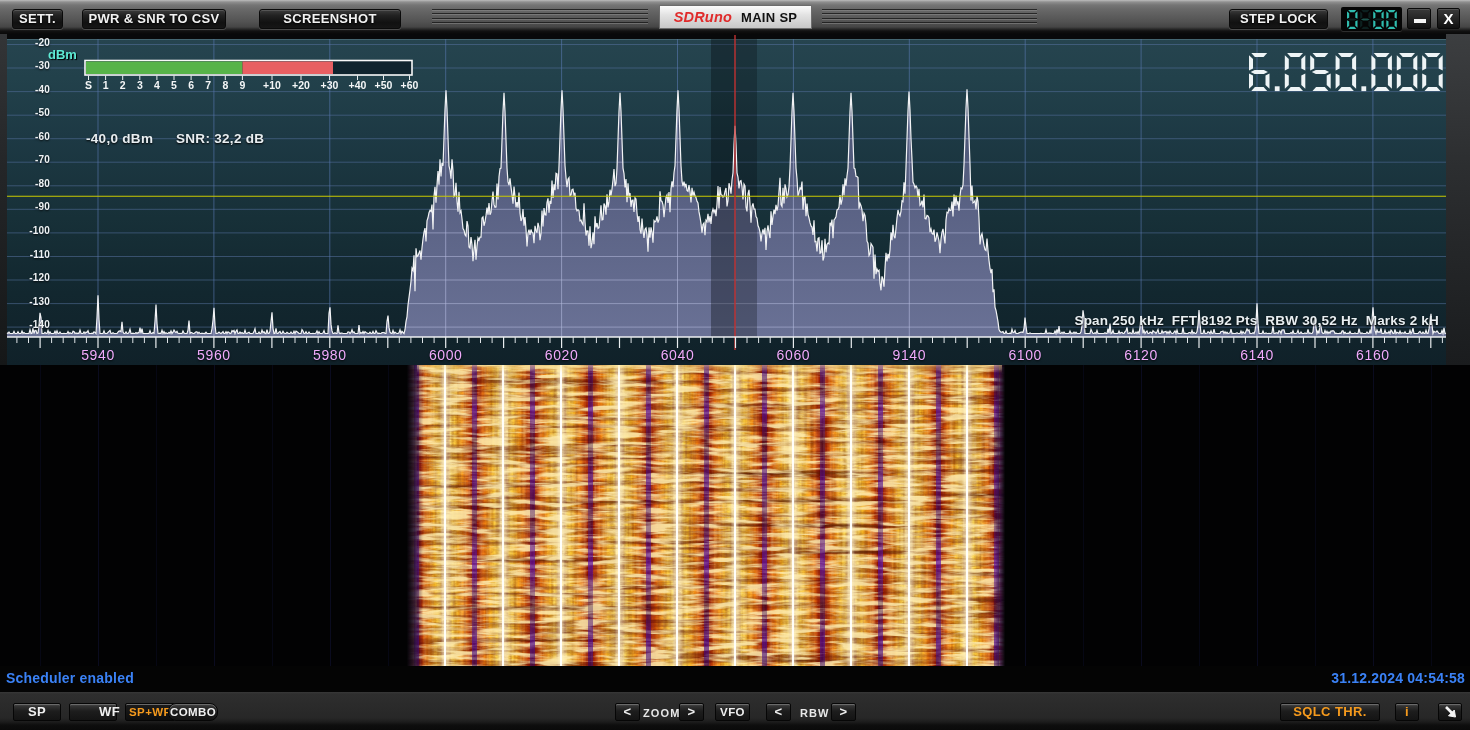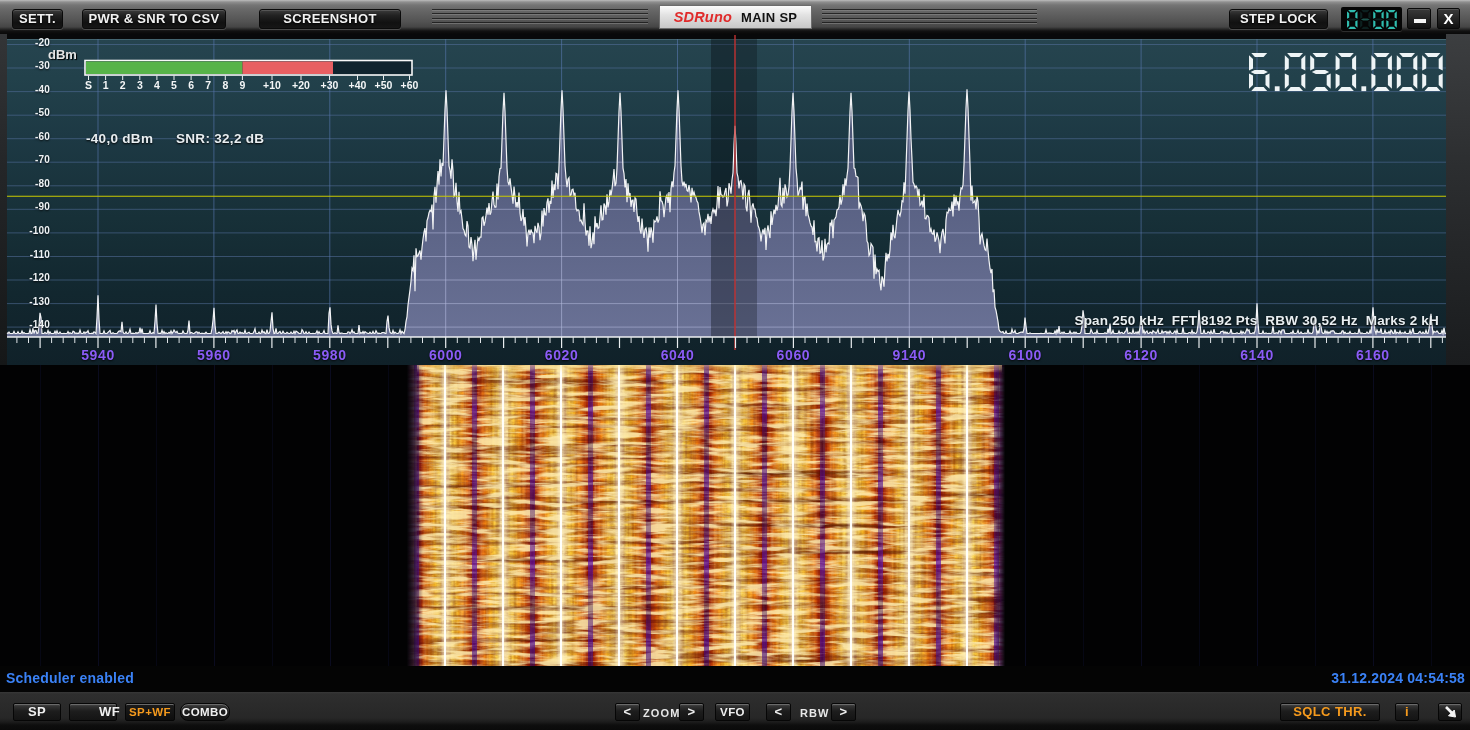--- a/index.html
+++ b/index.html
@@ -15,22 +15,22 @@
 #mini { position:absolute; left:1407px; top:8px; width:24px; height:21px; border-radius:2px; background:linear-gradient(180deg,#3a3a3a,#101010); border:1px solid #090909; box-shadow:inset 0 1px 0 #525252; }
 #mini div { position:absolute; left:6px; top:10px; width:12px; height:4px; background:#f5f5f5; }
 #closeb { position:absolute; left:1437px; top:8px; width:23px; height:21px; border-radius:2px; background:linear-gradient(180deg,#3a3a3a,#101010); border:1px solid #090909; box-shadow:inset 0 1px 0 #525252; color:#fff; font-weight:bold; font-size:15px; text-align:center; line-height:19px; }
 
 #specwrap { position:absolute; left:0; top:34px; width:1470px; height:331px; background:#08090a; }
 #spec { position:absolute; left:7px; top:5px; width:1439px; height:326px;
  background:linear-gradient(180deg,#26444f 0,#22414b 12%,#1d3944 30%,#173038 55%,#12272f 78%,#102129 100%); box-shadow:inset 0 1px 0 rgba(160,200,210,.25); }
 #sborder-l { position:absolute; left:0; top:0; width:7px; height:331px; background:linear-gradient(180deg,#333537 0,#242628 40%,#151718 100%); }
 #sborder-r { position:absolute; left:1446px; top:0; width:24px; height:331px; background:linear-gradient(180deg,#3c3e40 0,#2c2e30 40%,#1a1c1e 100%); }
 .dbl { position:absolute; width:50px; text-align:right; color:#eef2f4; font-size:10px; font-weight:bold; letter-spacing:.2px; text-shadow:0 1px 2px rgba(0,0,0,.8); }
-.fl { position:absolute; top:313px; width:60px; text-align:center; color:#8b5cf6; font-size:14px; font-weight:bold; letter-spacing:.6px; text-shadow:0 1px 2px rgba(0,0,0,.8); }
-#dbmlab { position:absolute; left:48px; top:13px; color:#e5e5e5; font-size:13px; font-weight:bold; text-shadow:1px 1px 1px #000; }
+.fl { position:absolute; top:313px; width:60px; text-align:center; color:#f0abfc; font-size:14px; font-weight:normal; letter-spacing:.6px; text-shadow:0 1px 2px rgba(0,0,0,.8); }
+#dbmlab { position:absolute; left:48px; top:13px; color:#5eead4; font-size:13px; font-weight:bold; text-shadow:1px 1px 1px #000; }
 #meas { position:absolute; left:86px; top:97px; color:#e8eef1; font-size:13.5px; font-weight:bold; letter-spacing:.3px; text-shadow:0 1px 2px #000; }
 #meas2 { position:absolute; left:176px; top:97px; color:#e8eef1; font-size:13.5px; font-weight:bold; letter-spacing:.3px; text-shadow:0 1px 2px #000; }
 #span { position:absolute; right:31px; top:279px; color:#e8eef1; font-size:13.5px; font-weight:bold; letter-spacing:.2px; text-shadow:0 1px 2px #000;margin-left:8px; }
 .smt { fill:#f4f6f7; font-size:10.5px; font-weight:bold; font-family:"Liberation Sans",sans-serif; }
 
 #wf { position:absolute; left:0; top:365px; width:1470px; height:301px; background:#020203; overflow:hidden; }
 #fire { position:absolute; left:407px; top:0; width:598px; height:301px; }
 #firebase { position:absolute; inset:0; background:
  repeating-linear-gradient(90deg,
   #6a0a03 0px, #b32706 3.5px, #f2760f 8px, #fa9c18 13px, #fcc027 18px, #fdd952 23px,
@@ -510,21 +510,21 @@
 
 <div id="status">
     <span class="l">Scheduler enabled</span>
     <span class="r">31.12.2024 04:54:58</span>
   </div>
 
 <div id="toolbar">
   <div class="bbtn" style="left:13px;width:48px;">SP</div>
   <div class="bbtn" style="left:69px;width:48px;padding-left:29px;">WF</div>
   <div class="bbtn orange" style="left:125px;width:50px;background:linear-gradient(180deg,#1c1c1c,#0d0d0d);font-size:11.5px;">SP+WF</div>
-  <div class="bbtn" style="left:180px;width:50px;font-size:11.5px;border-radius:8px;">COMBO</div>
+  <div class="bbtn" style="left:168px;width:50px;font-size:11.5px;border-radius:8px;">COMBO</div>
   <div class="bbtn" style="left:615px;width:25px;">&lt;</div>
   <div class="blab" style="left:643px;">ZOOM</div>
   <div class="bbtn" style="left:679px;width:25px;">&gt;</div>
   <div class="bbtn" style="left:715px;width:35px;font-size:11.5px;">VFO</div>
   <div class="bbtn" style="left:766px;width:25px;">&lt;</div>
   <div class="blab" style="left:800px;">RBW</div>
   <div class="bbtn" style="left:831px;width:25px;">&gt;</div>
   <div class="bbtn orange" style="left:1280px;width:100px;">SQLC THR.</div>
   <div class="bbtn orange" style="left:1395px;width:24px;">i</div>
   <div class="bbtn" style="left:1438px;width:24px;">

